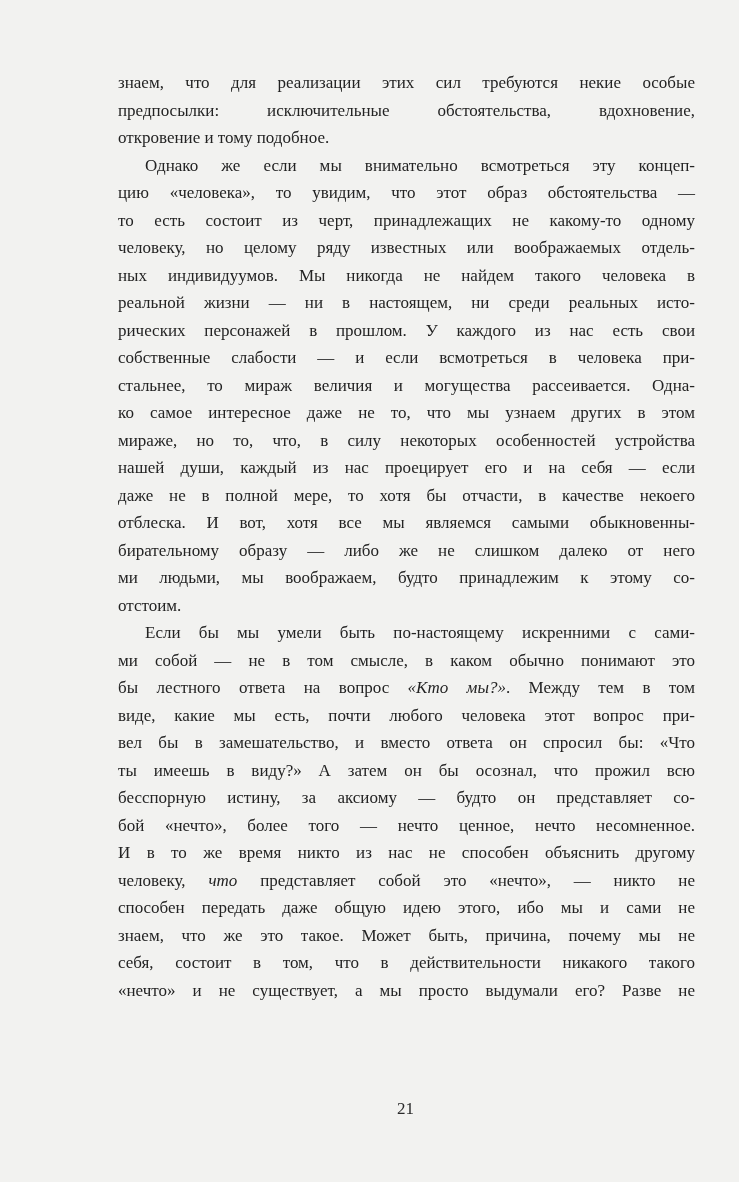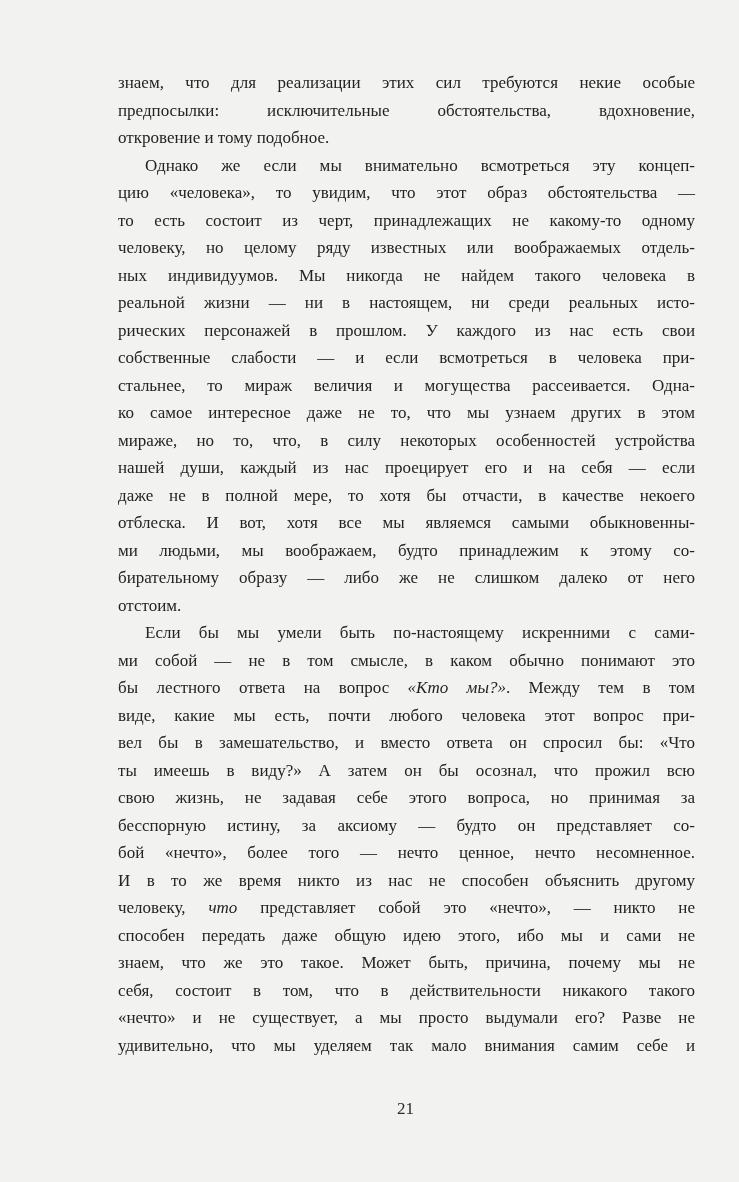--- a/index.html
+++ b/index.html
@@ -72,34 +72,32 @@
       <div class="line"><span>ных индивидуумов. Мы никогда не найдем такого человека в</span></div>
       <div class="line"><span>реальной жизни — ни в настоящем, ни среди реальных исто-</span></div>
       <div class="line"><span>рических персонажей в прошлом. У каждого из нас есть свои</span></div>
       <div class="line"><span>собственные слабости — и если всмотреться в человека при-</span></div>
       <div class="line"><span>стальнее, то мираж величия и могущества рассеивается. Одна-</span></div>
       <div class="line"><span>ко самое интересное даже не то, что мы узнаем других в этом</span></div>
       <div class="line"><span>мираже, но то, что, в силу некоторых особенностей устройства</span></div>
       <div class="line"><span>нашей души, каждый из нас проецирует его и на себя — если</span></div>
       <div class="line"><span>даже не в полной мере, то хотя бы отчасти, в качестве некоего</span></div>
       <div class="line"><span>отблеска. И вот, хотя все мы являемся самыми обыкновенны-</span></div>
+      <div class="line"><span>бирательному образу — либо же не слишком далеко от него</span></div>
       <div class="line"><span>ми людьми, мы воображаем, будто принадлежим к этому со-</span></div>
-      <div class="line"><span>бирательному образу — либо же не слишком далеко от него</span></div>
       <div class="line endline"><span>отстоим.</span></div>
       <div class="line indent"><span>Если бы мы умели быть по-настоящему искренними с сами-</span></div>
       <div class="line"><span>ми собой — не в том смысле, в каком обычно понимают это</span></div>
       <div class="line"><span>бы лестного ответа на вопрос </span><span class="it">«Кто мы?»</span><span>. Между тем в том</span></div>
       <div class="line"><span>виде, какие мы есть, почти любого человека этот вопрос при-</span></div>
       <div class="line"><span>вел бы в замешательство, и вместо ответа он спросил бы: «Что</span></div>
       <div class="line"><span>ты имеешь в виду?» А затем он бы осознал, что прожил всю</span></div>
-      <div class="line"><span>свою жизнь, не задавая себе этого вопроса, но принимая за</span></div>
       <div class="line"><span>бесспорную истину, за аксиому — будто он представляет со-</span></div>
       <div class="line"><span>бой «нечто», более того — нечто ценное, нечто несомненное.</span></div>
       <div class="line"><span>И в то же время никто из нас не способен объяснить другому</span></div>
       <div class="line"><span>человеку, </span><span class="it">что</span><span> представляет собой это «нечто», — никто не</span></div>
       <div class="line"><span>способен передать даже общую идею этого, ибо мы и сами не</span></div>
       <div class="line"><span>знаем, что же это такое. Может быть, причина, почему мы не</span></div>
       <div class="line"><span>себя, состоит в том, что в действительности никакого такого</span></div>
       <div class="line"><span>«нечто» и не существует, а мы просто выдумали его? Разве не</span></div>
-      <div class="line"><span>удивительно, что мы уделяем так мало внимания самим себе и</span></div>
     </div>
   <div class="page-number">21</div>
 </div>
 
 </body></html>

